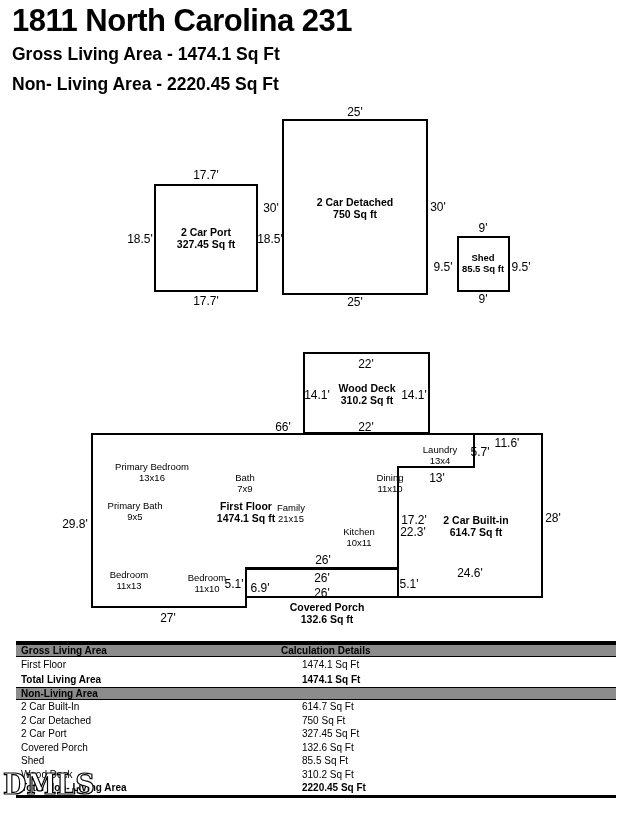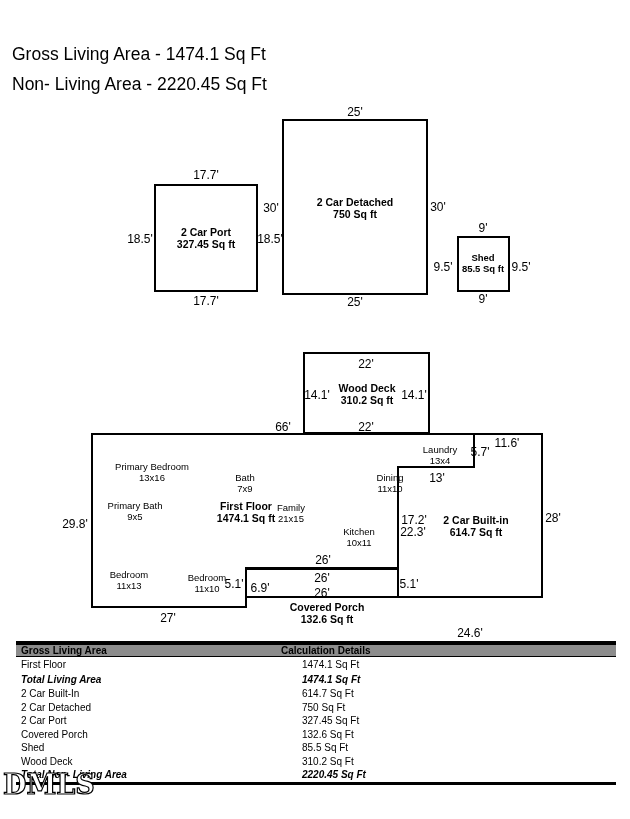--- a/index.html
+++ b/index.html
@@ -1,45 +1,46 @@
 <!DOCTYPE html>
 <html><head>
 <meta charset="utf-8">
 <style>
   html,body{margin:0;padding:0;background:#fff;}
   .page{position:relative;width:630px;height:819px;background:#fff;color:#000;
         font-family:"Liberation Sans",sans-serif;overflow:hidden;}
   .title{position:absolute;left:12px;top:3px;font-size:31px;font-weight:bold;letter-spacing:-0.5px;white-space:nowrap;}
-  .sub{position:absolute;left:12px;font-size:17.5px;white-space:nowrap;}
+  .sub{position:absolute;left:12px;font-size:17.5px;white-space:nowrap;font-weight:bold;}
   .sub1{top:44px;}
   .sub2{top:74px;}
   .box{position:absolute;border:2px solid #000;box-sizing:border-box;background:#fff;}
   .ln{position:absolute;background:#000;}
   .dim{position:absolute;transform:translate(-50%,-50%);font-size:12px;white-space:nowrap;}
   .room{position:absolute;transform:translate(-50%,-50%);font-size:9.5px;line-height:10.5px;text-align:center;white-space:nowrap;}
   .blb{position:absolute;transform:translate(-50%,-50%);font-size:10.5px;font-weight:bold;line-height:11.5px;text-align:center;white-space:nowrap;}
   .blb.sm{font-size:9.5px;line-height:10.5px;}
   .table{position:absolute;left:16px;top:641px;width:600px;}
   .t-thick{height:3px;background:#000;}
   .t-title{height:17px;line-height:17px;text-align:center;font-weight:bold;font-size:11px;}
   .t-band{position:relative;height:11px;line-height:11px;background:#8c8c8c;
           border-top:1px solid #000;border-bottom:1px solid #000;
           font-weight:bold;font-size:10px;padding-left:5px;box-sizing:content-box;}
   .t-row{position:relative;height:15px;line-height:15px;font-size:10px;padding-left:5px;}
   .t-row.small{height:13.5px;line-height:13.5px;}
-  .t-row.bold{font-weight:bold;font-style:italic;}
+  .t-row.bold{font-weight:bold;}
   .t-val{position:absolute;left:286px;top:0;}
   .t-col2{position:absolute;left:265px;top:0;}
   .watermark{position:absolute;left:0;top:766px;}
 </style>
 </head>
 <body>
 
 <div class="page">
 
+  <div class="title">1811 North Carolina 231</div>
   <div class="sub sub1">Gross Living Area - 1474.1 Sq Ft</div>
   <div class="sub sub2">Non- Living Area - 2220.45 Sq Ft</div>
 
   <div class="box" style="left:154px;top:184px;width:104px;height:108px;"></div>
   <div class="blb" style="left:206px;top:238px;">
     <div>2 Car Port</div>
     <div>327.45 Sq ft</div>
   </div>
   <span class="dim" style="left:206px;top:175px;">17.7'</span>
   <span class="dim" style="left:206px;top:301px;">17.7'</span>
@@ -135,21 +136,21 @@
   </div>
   <div class="room" style="left:207px;top:583px;">
     <div>Bedroom</div>
     <div>11x10</div>
   </div>
 
   <span class="dim" style="left:283px;top:427px;">66'</span>
   <span class="dim" style="left:75px;top:524px;">29.8'</span>
   <span class="dim" style="left:553px;top:518px;">28'</span>
   <span class="dim" style="left:168px;top:618px;">27'</span>
-  <span class="dim" style="left:470px;top:633px;">24.6'</span>
+  <span class="dim" style="left:470px;top:573px;">24.6'</span>
   <span class="dim" style="left:437px;top:478px;">13'</span>
   <span class="dim" style="left:480px;top:452px;">5.7'</span>
   <span class="dim" style="left:507px;top:443px;">11.6'</span>
   <span class="dim" style="left:414px;top:520px;">17.2'</span>
   <span class="dim" style="left:413px;top:532px;">22.3'</span>
   <span class="dim" style="left:323px;top:560px;">26'</span>
   <span class="dim" style="left:322px;top:578px;">26'</span>
   <span class="dim" style="left:322px;top:593px;">26'</span>
   <span class="dim" style="left:234px;top:584px;">5.1'</span>
   <span class="dim" style="left:260px;top:588px;">6.9'</span>
@@ -162,20 +163,23 @@
       <span class="t-col2">Calculation Details</span>
     </div>
     <div class="t-row">
       <span>First Floor</span>
       <span class="t-val">1474.1 Sq Ft</span>
     </div>
     <div class="t-row bold">
       <span>Total Living Area</span>
       <span class="t-val">1474.1 Sq Ft</span>
     </div>
+    <div class="t-band">
+      <span>Non-Living Area</span>
+    </div>
     <div class="t-row small">
       <span>2 Car Built-In</span>
       <span class="t-val">614.7 Sq Ft</span>
     </div>
     <div class="t-row small">
       <span>2 Car Detached</span>
       <span class="t-val">750 Sq Ft</span>
     </div>
     <div class="t-row small">
       <span>2 Car Port</span>

